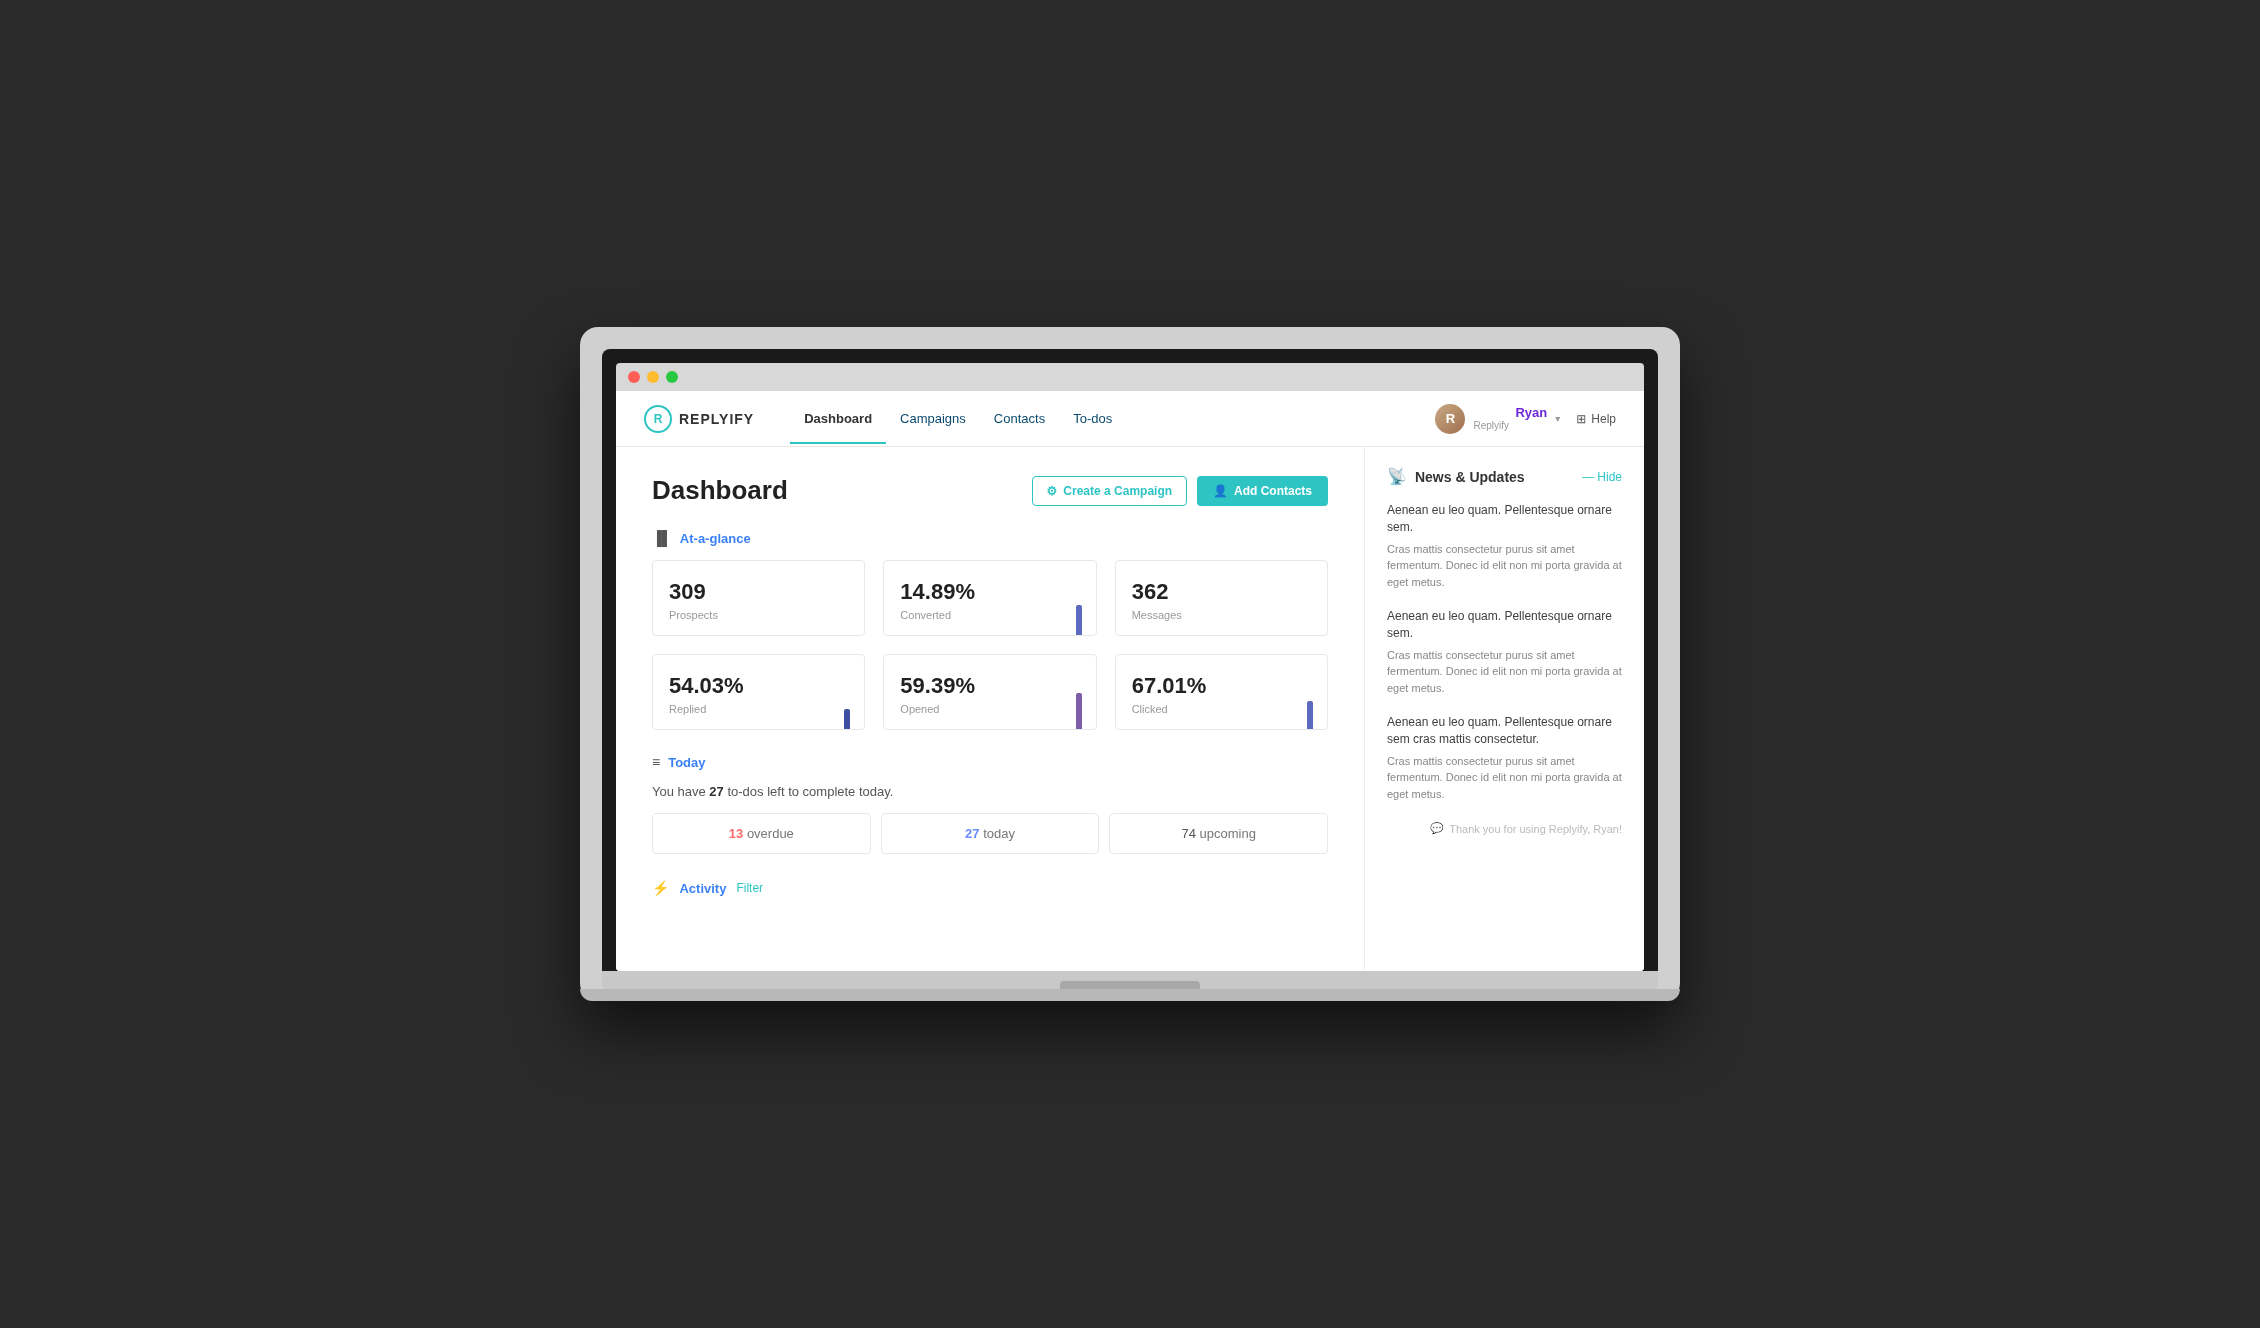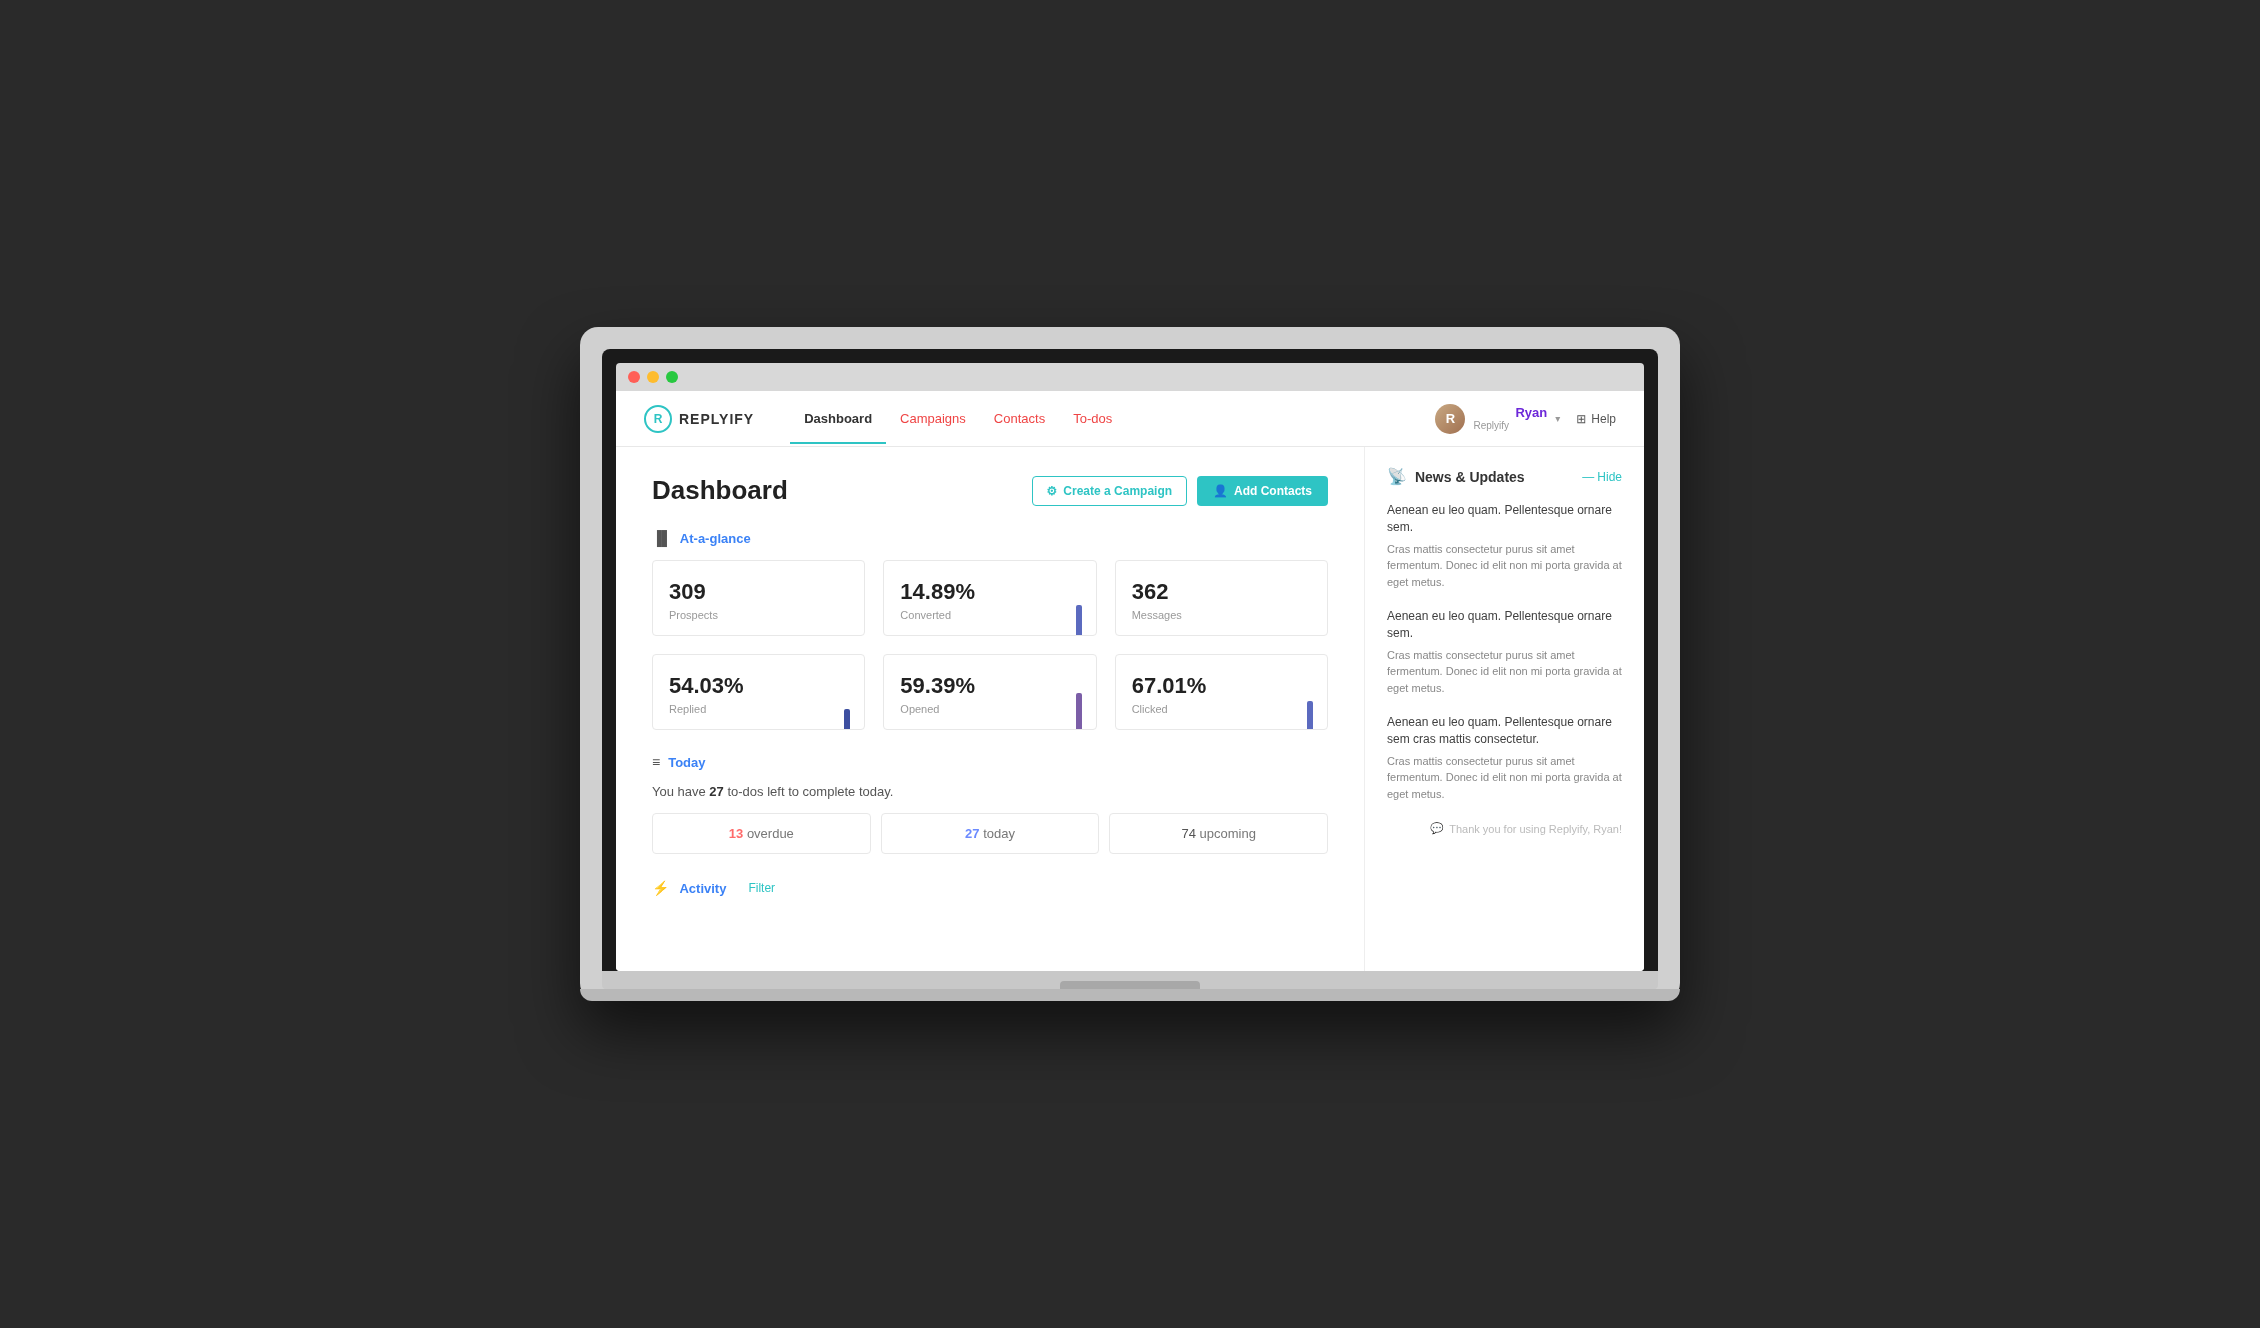--- a/index.html
+++ b/index.html
@@ -89,21 +89,21 @@
     .nav-links {
       display: flex;
       align-items: center;
       gap: 0;
       flex: 1;
     }
 
     .nav-link {
       padding: 18px 14px;
       font-size: 13px;
-      color: #ef4444;
+      color: #0c4a6e;
       cursor: pointer;
       position: relative;
       text-decoration: none;
     }
 
     .nav-link.active {
       color: #333;
       font-weight: 600;
     }
 
@@ -298,21 +298,20 @@
     .activity-section { margin-top: 26px; }
 
     .activity-header {
       display: flex; align-items: center; gap: 10px;
     }
 
     .filter-link {
       font-size: 12px;
       color: #2ec4c4;
       cursor: pointer;
-      margin-left: 12px;
     }
 
     
     .sidebar-news-header {
       display: flex; align-items: center; justify-content: space-between;
       margin-bottom: 16px;
     }
 
     .news-title-group {
       display: flex; align-items: center; gap: 8px;

